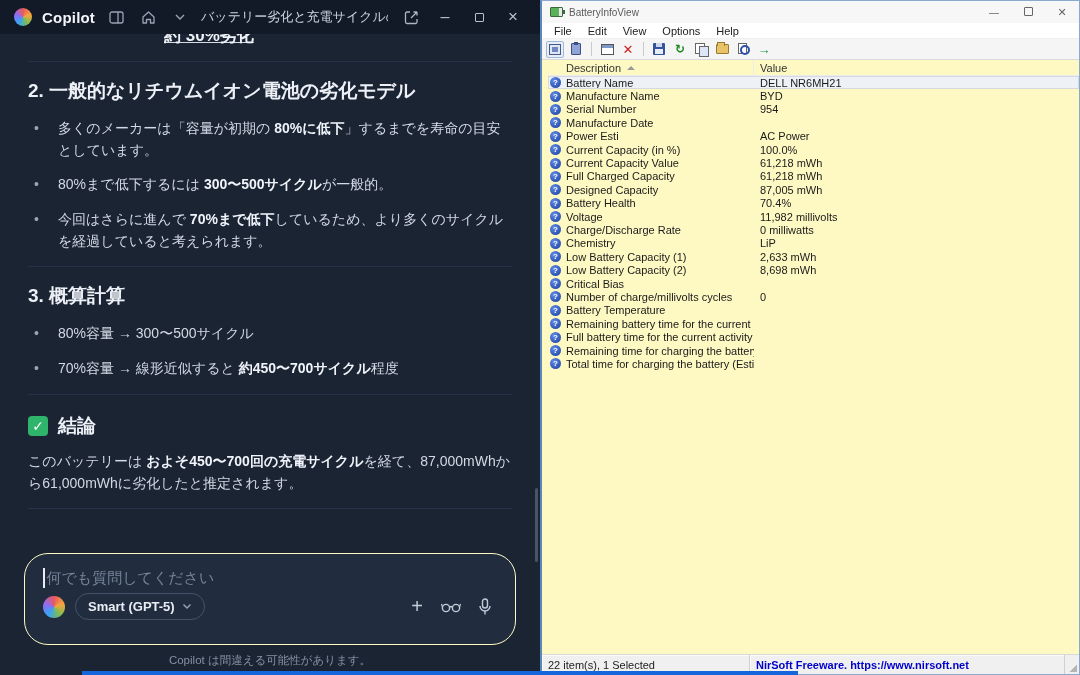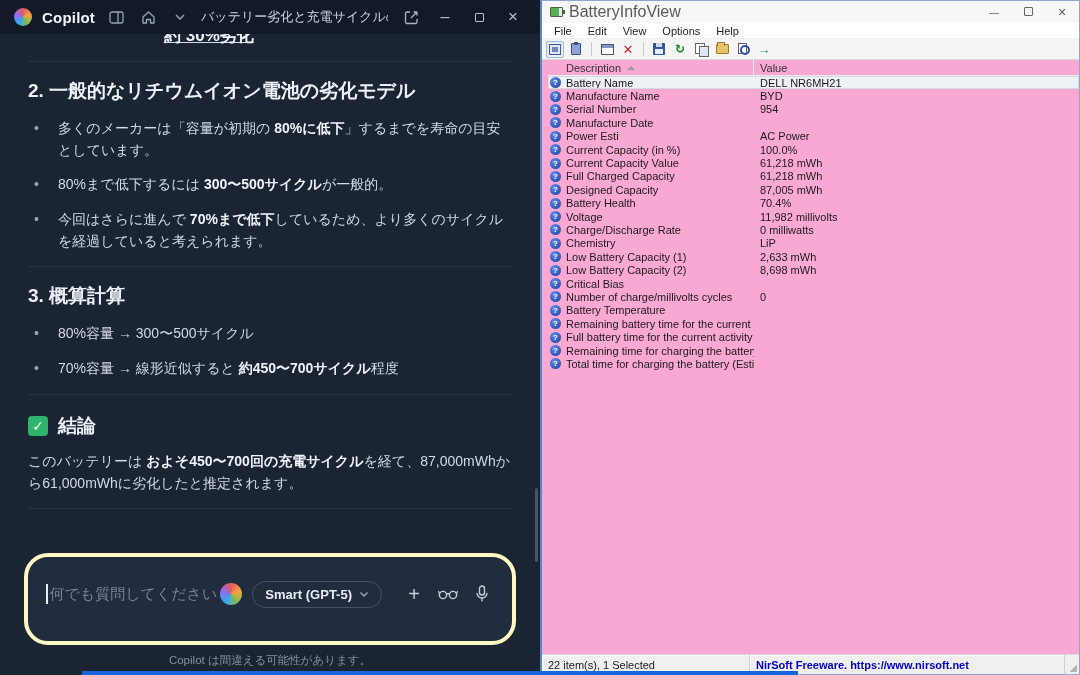--- a/index.html
+++ b/index.html
@@ -44,22 +44,22 @@
     font-size:14px; font-weight:bold; display:flex; align-items:center; justify-content:center; }
   .check-ic::before { content:"✓"; }
   .note-title { display:flex; align-items:center; gap:8px; margin:14px 2px 4px; }
   .note-title .txt { color:#e3e8f0; font-size:15px; }
   .pin-ic { width:16px; height:16px; position:relative; flex:0 0 16px; }
   .pin-ic .head { position:absolute; left:2px; top:1px; width:10px; height:10px; border-radius:50%;
     background:#e0315d; }
   .pin-ic .tail { position:absolute; left:9px; top:9px; width:2px; height:8px; background:#e0315d;
     transform:rotate(35deg); }
 
-  .cp-inputbox { flex:0 0 92px; margin:8px 24px 0; background:#212d3f; border:4px solid #fef9c3;
-    border-radius:24px; padding:14px 18px 24px; display:flex; flex-direction:row;
+  .cp-inputbox { flex:0 0 92px; margin:8px 24px 0; background:#212d3f; border:1px solid #fef9c3;
+    border-radius:24px; padding:14px 18px 24px; display:flex; flex-direction:column;
     justify-content:space-between; }
   .cp-input-line { display:flex; align-items:center; gap:2px; }
   .caret { width:1.5px; height:20px; background:#e8edf4; }
   .placeholder { color:#7480931; color:#76839a; font-size:15px; }
   .cp-input-bottom { display:flex; align-items:center; gap:10px; }
   .cp-logo-sm { width:22px; height:22px; border-radius:50%;
     background:conic-gradient(#e9585e,#f4a63d,#7fbc52,#39a3f4,#8f6cf4,#e9585e); }
   .model-pill { display:flex; align-items:center; gap:7px; border:1px solid #46526a;
     border-radius:17px; padding:5px 12px; color:#e8edf4; font-size:13px; font-weight:bold; }
   .model-pill svg { display:block; }
@@ -73,21 +73,21 @@
     background:#4a5464; border-radius:2px; z-index:3; }
   .accent-strip { position:absolute; left:82px; bottom:0; width:716px; height:4px;
     background:#1565dd; z-index:6; }
 
   
   .biv { position:relative; width:540px; height:675px; background:#ffffff;
     border:1px solid #89a9cf; border-left:2px solid #5b87bb; display:flex; flex-direction:column;
     font-size:11px; color:#1a1a1a; }
   .biv-titlebar { flex:0 0 22px; background:#f7f7f7; display:flex; align-items:center;
     padding:0 8px; gap:6px; }
-  .biv-title { color:#5a5a5a; font-size:16px; flex:1; }
+  .biv-title { color:#5a5a5a; font-size:10px; flex:1; }
   .batt-ic { width:13px; height:10px; border:1px solid #3a6a3a; background:linear-gradient(90deg,#59b159 70%,#e8e8e8 70%);
     position:relative; border-radius:1px; }
   .batt-ic::after { content:""; position:absolute; right:-3px; top:2px; width:2px; height:4px; background:#3a6a3a; }
   .biv-winbtns { display:flex; gap:16px; color:#666; }
   .biv-wb { width:18px; text-align:center; font-size:12px; }
   .biv-wb-min::before { content:"—"; font-size:10px; }
   .biv-wb-close::before { content:"✕"; font-size:11px; }
   .biv-wb-max span { width:9px; height:9px; border:1px solid #666; display:inline-block; border-radius:1px; }
   .biv-menubar { flex:0 0 16px; background:#ffffff; display:flex; gap:0; align-items:center;
     padding:0 4px; border-bottom:1px solid #f0f0f0; }
@@ -112,21 +112,21 @@
   .ic-copy { width:13px; height:12px; position:relative; }
   .ic-copy::before { content:""; position:absolute; left:0; top:0; width:8px; height:9px; background:#fff; border:1px solid #666; }
   .ic-copy::after { content:""; position:absolute; left:4px; top:3px; width:8px; height:9px; background:#dce6f7; border:1px solid #666; }
   .ic-folder { width:13px; height:10px; background:#e8c36a; border:1px solid #9a7a2e; border-radius:1px; position:relative; }
   .ic-folder::before { content:""; position:absolute; left:0; top:-3px; width:6px; height:3px; background:#e8c36a; border:1px solid #9a7a2e; border-bottom:none; }
   .ic-find { width:13px; height:13px; position:relative; }
   .ic-find::before { content:""; position:absolute; left:1px; top:0; width:7px; height:9px; background:#fff; border:1px solid #666; }
   .ic-find::after { content:""; position:absolute; right:0; bottom:1px; width:6px; height:6px; border:2px solid #2a4fb0; border-radius:50%; }
   .ic-exit { color:#1f9a3f; font-weight:bold; font-size:13px; }
 
-  .biv-table { flex:1 1 auto; background:#f9a8d4; overflow:hidden; padding-left:6px; }
+  .biv-table { flex:1 1 auto; background:#fef9c3; overflow:hidden; padding-left:6px; }
   .t-head { display:grid; grid-template-columns:206px 1fr; height:16px; align-items:center;
     border-bottom:1px solid #ececec; color:#333; }
   .t-head .col { padding-left:18px; display:flex; align-items:center; gap:6px;
     border-right:1px solid #ececec; height:100%; }
   .t-head .col.val { padding-left:6px; border-right:none; }
   .sort-arrow { width:0; height:0; border-left:4px solid transparent; border-right:4px solid transparent;
     border-bottom:4px solid #9a9a9a; }
   .t-row { display:grid; grid-template-columns:206px 1fr; height:13.4px; align-items:center; }
   .t-row.selected { background:#eef1f5; outline:1px solid #d5dae1; outline-offset:-1px; }
   .t-row .desc { display:flex; align-items:center; gap:5px; padding-left:2px; white-space:nowrap;

